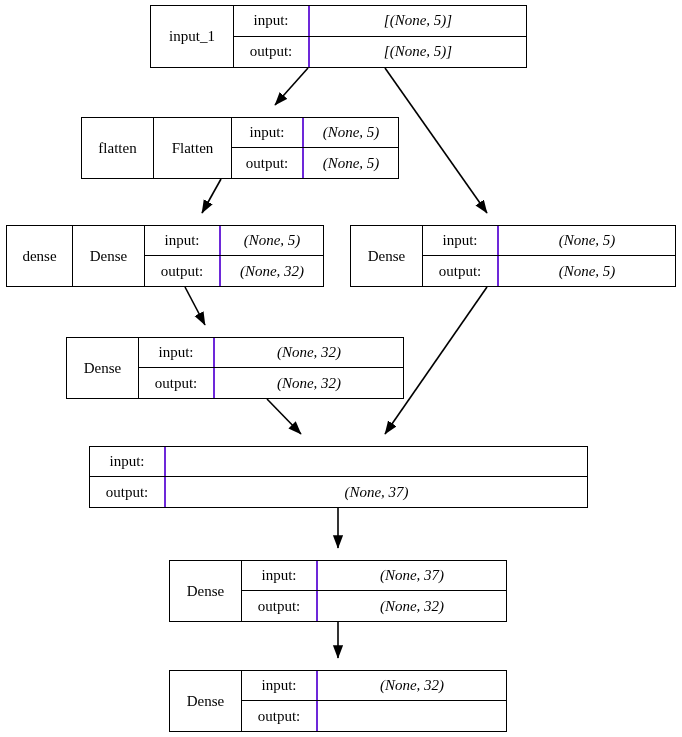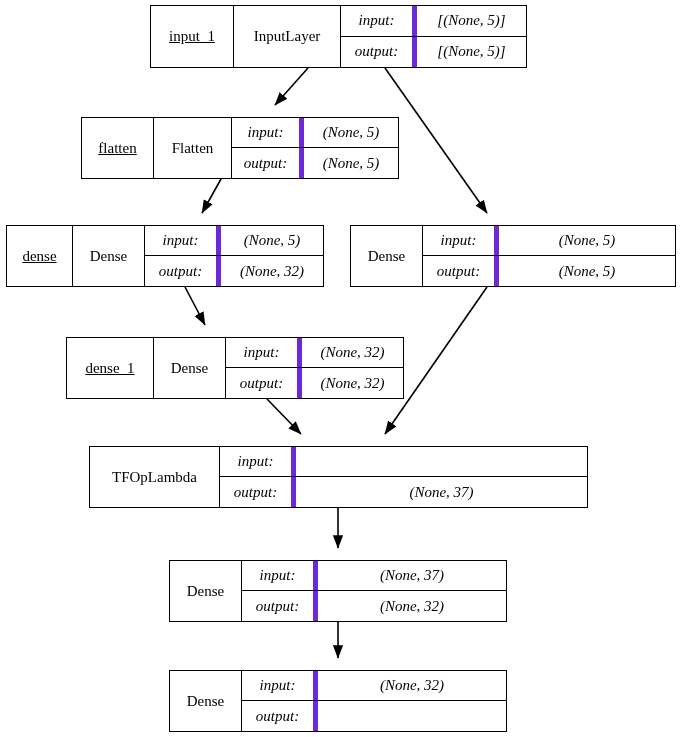--- a/index.html
+++ b/index.html
@@ -43,49 +43,47 @@
     box-sizing: border-box;
     display: flex;
     align-items: center;
     justify-content: center;
     text-align: center;
     white-space: nowrap;
     padding: 0 6px;
   }
   .cell-name {
     border-right: 1px solid #000000;
-    text-decoration: underline;
   }
   .cell-type {
     border-right: 1px solid #000000;
   }
   .io-group {
     display: flex;
     flex-direction: column;
     flex: 1 1 auto;
     box-sizing: border-box;
   }
   .io-row {
     display: flex;
     flex-direction: row;
     flex: 1 1 50%;
     box-sizing: border-box;
   }
   .io-row-top {
     border-bottom: 1px solid #000000;
   }
   .io-label {
-    border-right: 5px solid #6d28d9;
+    border-right: 2px solid #6d28d9;
     box-sizing: border-box;
     display: flex;
     align-items: center;
     justify-content: center;
     white-space: nowrap;
     padding: 0 7px;
-    font-style: italic;
   }
   .io-value {
     box-sizing: border-box;
     display: flex;
     align-items: center;
     justify-content: center;
     flex: 1 1 auto;
     white-space: nowrap;
     padding: 0 7px;
     font-style: italic;
@@ -110,21 +108,20 @@
         <path d="M 267,399 L 301,434" stroke="#000000" stroke-width="1.6" fill="none" marker-end="url(#arrowhead)"></path>
         <path d="M 487,287 L 385,434" stroke="#000000" stroke-width="1.6" fill="none" marker-end="url(#arrowhead)"></path>
         <path d="M 338,508 L 338,548" stroke="#000000" stroke-width="1.6" fill="none" marker-end="url(#arrowhead)"></path>
         <path d="M 338,622 L 338,658" stroke="#000000" stroke-width="1.6" fill="none" marker-end="url(#arrowhead)"></path>
       </g>
   </svg>
 
   <div id="nodes">
       <div class="node-box" style="left: 150px; top: 5px; width: 377px; height: 63px;">
         <div class="cell cell-name" style="width: 83px;">input_1</div>
-        <div class="cell cell-type" style="width: 107px;">InputLayer</div>
         <div class="io-group">
           <div class="io-row io-row-top">
             <div class="io-label" style="width: 76px;">input:</div>
             <div class="io-value">[(None, 5)]</div>
           </div>
           <div class="io-row">
             <div class="io-label" style="width: 76px;">output:</div>
             <div class="io-value">[(None, 5)]</div>
           </div>
         </div>
@@ -164,35 +161,33 @@
             <div class="io-label" style="width: 76px;">input:</div>
             <div class="io-value">(None, 5)</div>
           </div>
           <div class="io-row">
             <div class="io-label" style="width: 76px;">output:</div>
             <div class="io-value">(None, 5)</div>
           </div>
         </div>
       </div>
       <div class="node-box" style="left: 66px; top: 337px; width: 338px; height: 62px;">
-        <div class="cell cell-name" style="width: 87px;">dense_1</div>
         <div class="cell cell-type" style="width: 72px;">Dense</div>
         <div class="io-group">
           <div class="io-row io-row-top">
             <div class="io-label" style="width: 76px;">input:</div>
             <div class="io-value">(None, 32)</div>
           </div>
           <div class="io-row">
             <div class="io-label" style="width: 76px;">output:</div>
             <div class="io-value">(None, 32)</div>
           </div>
         </div>
       </div>
       <div class="node-box" style="left: 89px; top: 446px; width: 499px; height: 62px;">
-        <div class="cell cell-type" style="width: 130px;">TFOpLambda</div>
         <div class="io-group">
           <div class="io-row io-row-top">
             <div class="io-label" style="width: 76px;">input:</div>
           </div>
           <div class="io-row">
             <div class="io-label" style="width: 76px;">output:</div>
             <div class="io-value">(None, 37)</div>
           </div>
         </div>
       </div>

